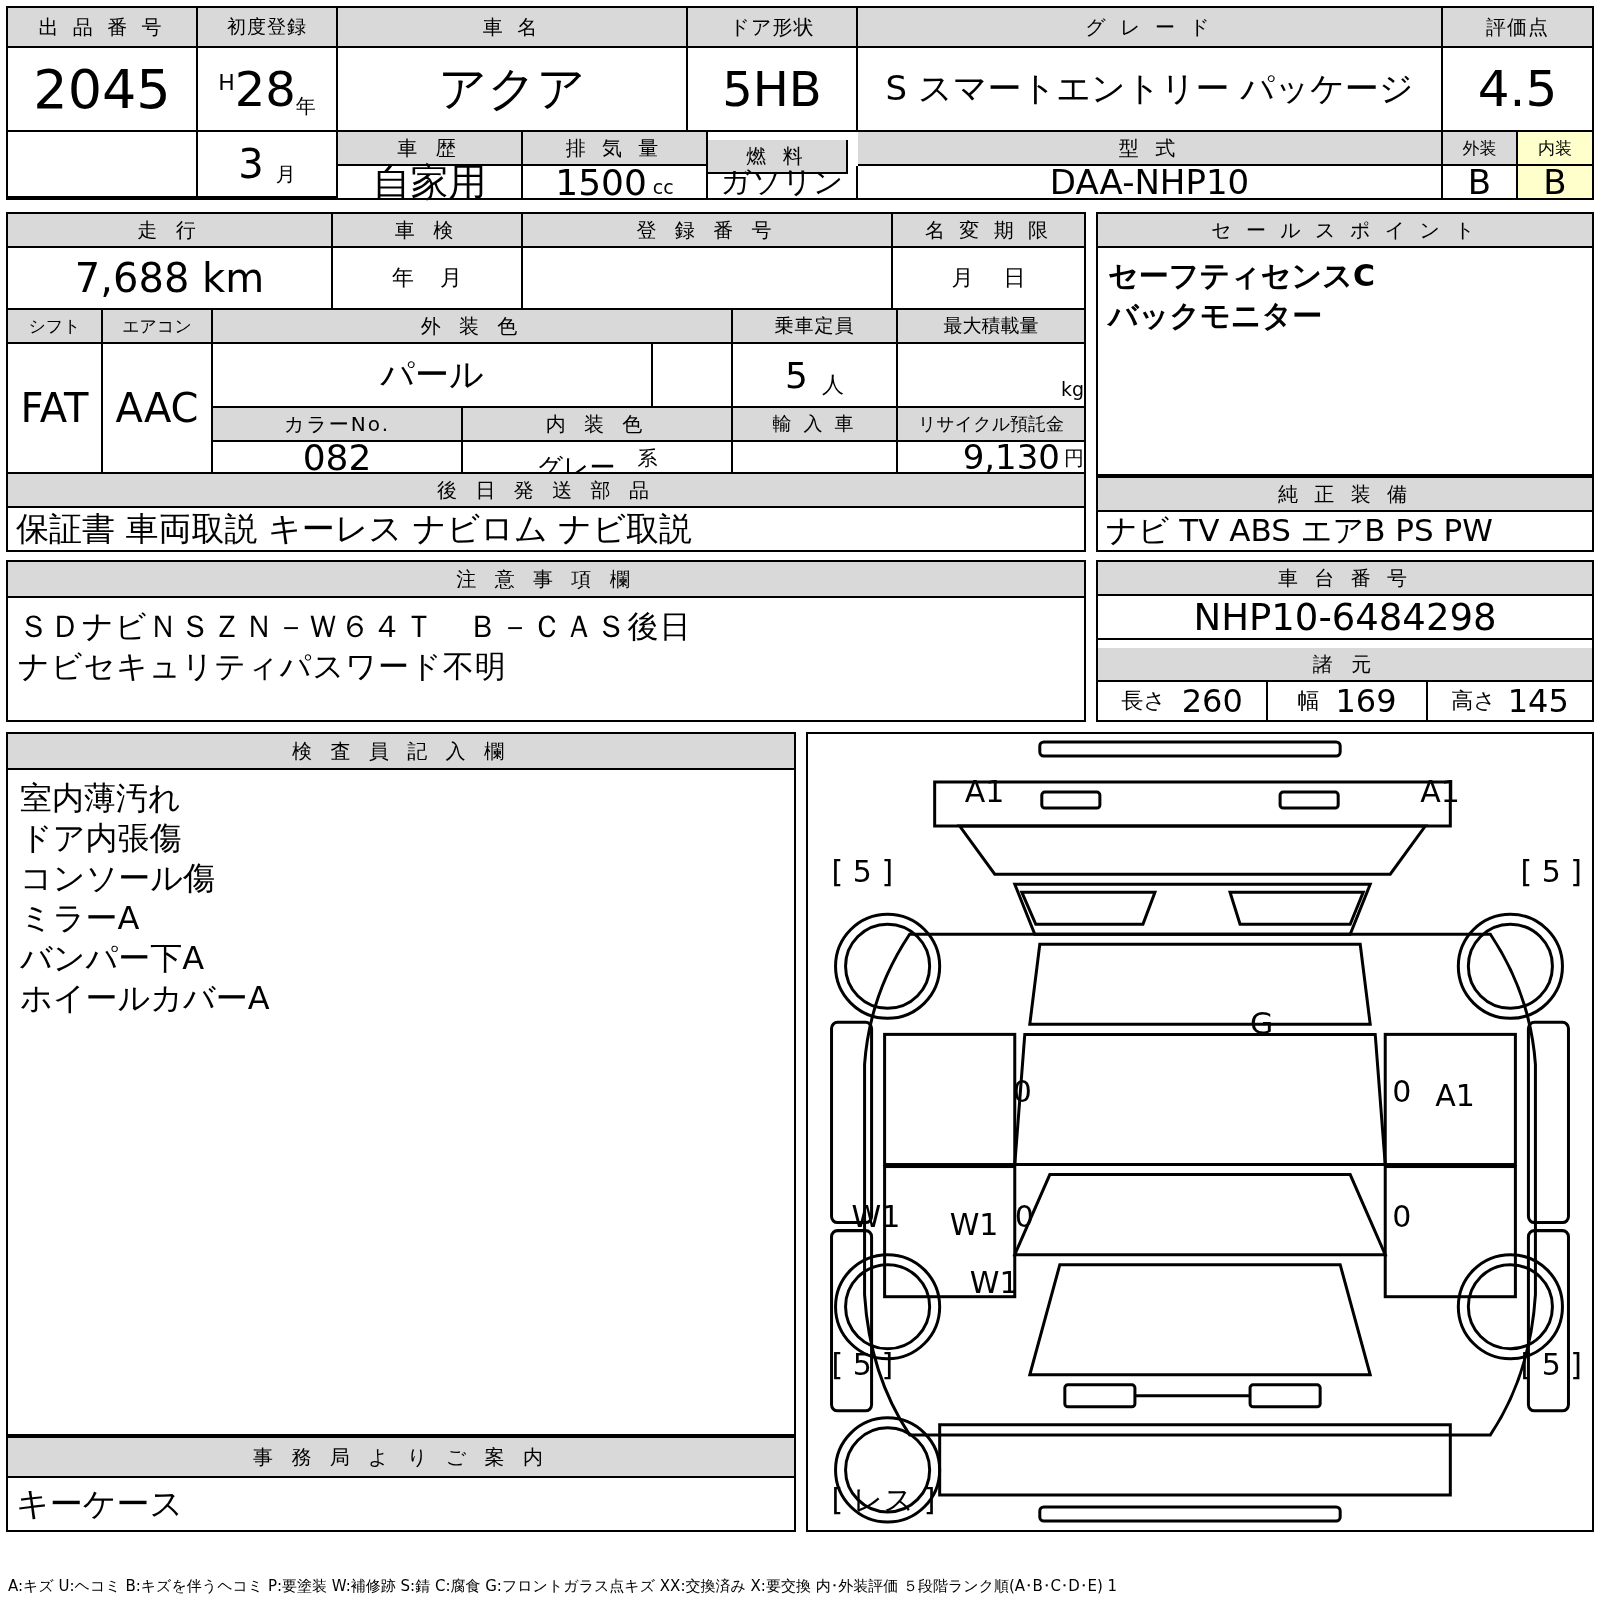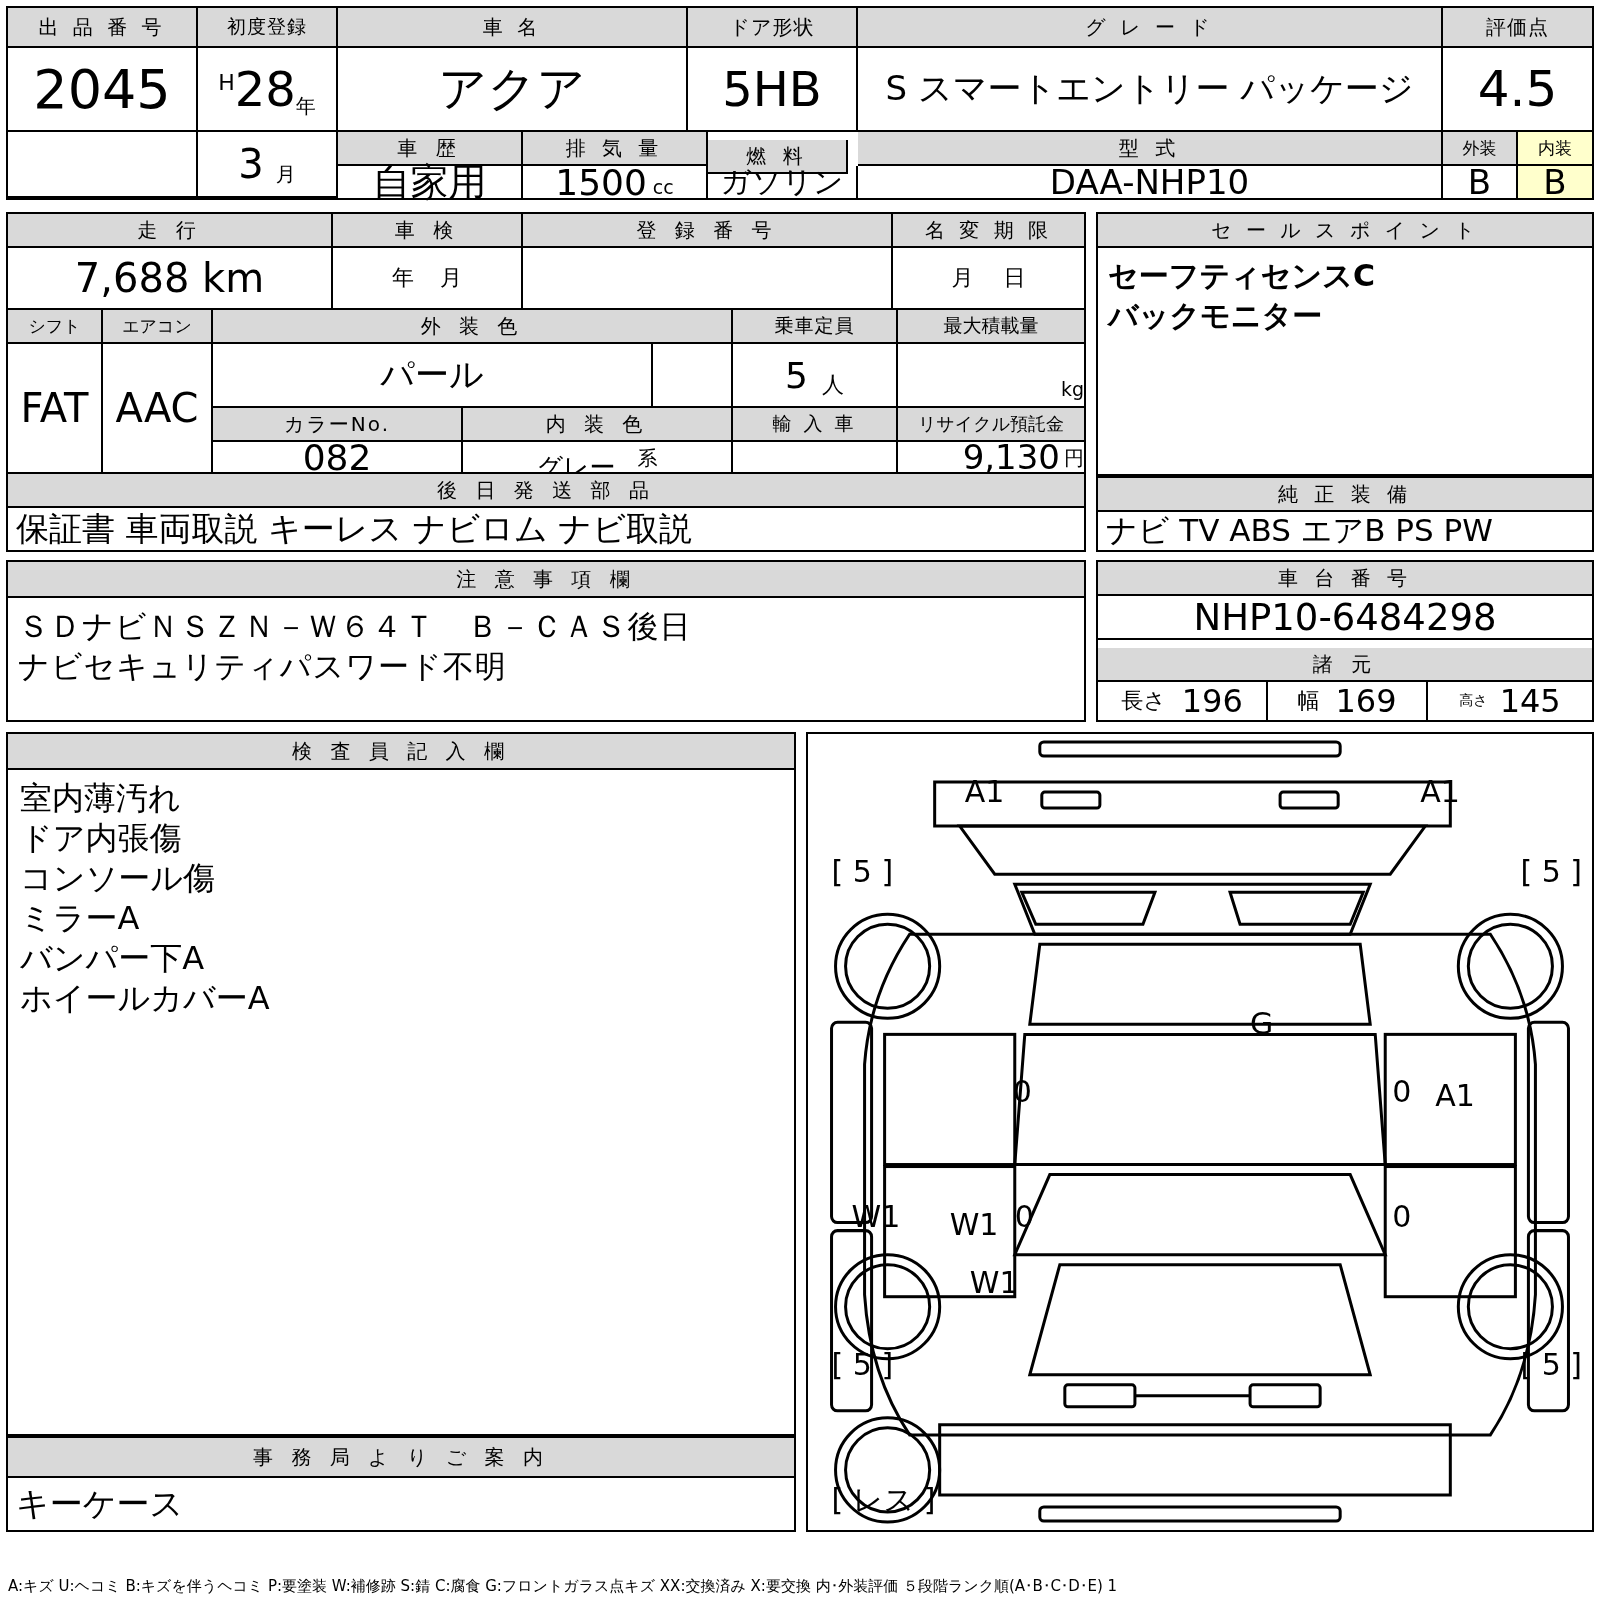--- a/index.html
+++ b/index.html
@@ -163,28 +163,28 @@
     <div class="cell lbl bb" style="left:0;top:0;width:494px;height:34px;letter-spacing:5px;">純 正 装 備</div>
     <div class="cell left" style="left:0;top:34px;width:494px;height:38px;font-size:31px;">ナビ TV ABS エアB PS PW</div>
   </div>
 
   <div class="box" style="left:1096px;top:560px;width:498px;height:162px;">
     <div class="cell lbl bb" style="left:0;top:0;width:494px;height:34px;letter-spacing:5px;">車 台 番 号</div>
     <div class="cell bb" style="left:0;top:34px;width:494px;height:44px;font-size:37px;">NHP10-6484298</div>
     <div class="cell lbl bb" style="left:0;top:86px;width:494px;height:34px;letter-spacing:6px;">諸 元</div>
     <div class="cell br" style="left:0;top:120px;width:170px;height:38px;">
       <span style="font-size:22px;margin-right:16px;">長さ</span>
-      <span style="font-size:32px;">196</span>
+      <span style="font-size:32px;">260</span>
     </div>
     <div class="cell br" style="left:170px;top:120px;width:160px;height:38px;">
       <span style="font-size:22px;margin-right:16px;">幅</span>
       <span style="font-size:32px;">169</span>
     </div>
     <div class="cell" style="left:330px;top:120px;width:164px;height:38px;">
-      <span style="font-size:14px;margin-right:12px;">高さ</span>
+      <span style="font-size:22px;margin-right:12px;">高さ</span>
       <span style="font-size:32px;">145</span>
     </div>
   </div>
 
   <div class="box" style="left:6px;top:732px;width:790px;height:704px;">
     <div class="cell lbl bb" style="left:0;top:0;width:786px;height:36px;letter-spacing:6px;">検 査 員 記 入 欄</div>
     <div style="position:absolute;left:12px;top:44px;width:760px;">
       <div class="txtline" style="font-size:32px;">室内薄汚れ</div>
       <div class="txtline" style="font-size:32px;">ドア内張傷</div>
       <div class="txtline" style="font-size:32px;">コンソール傷</div>

